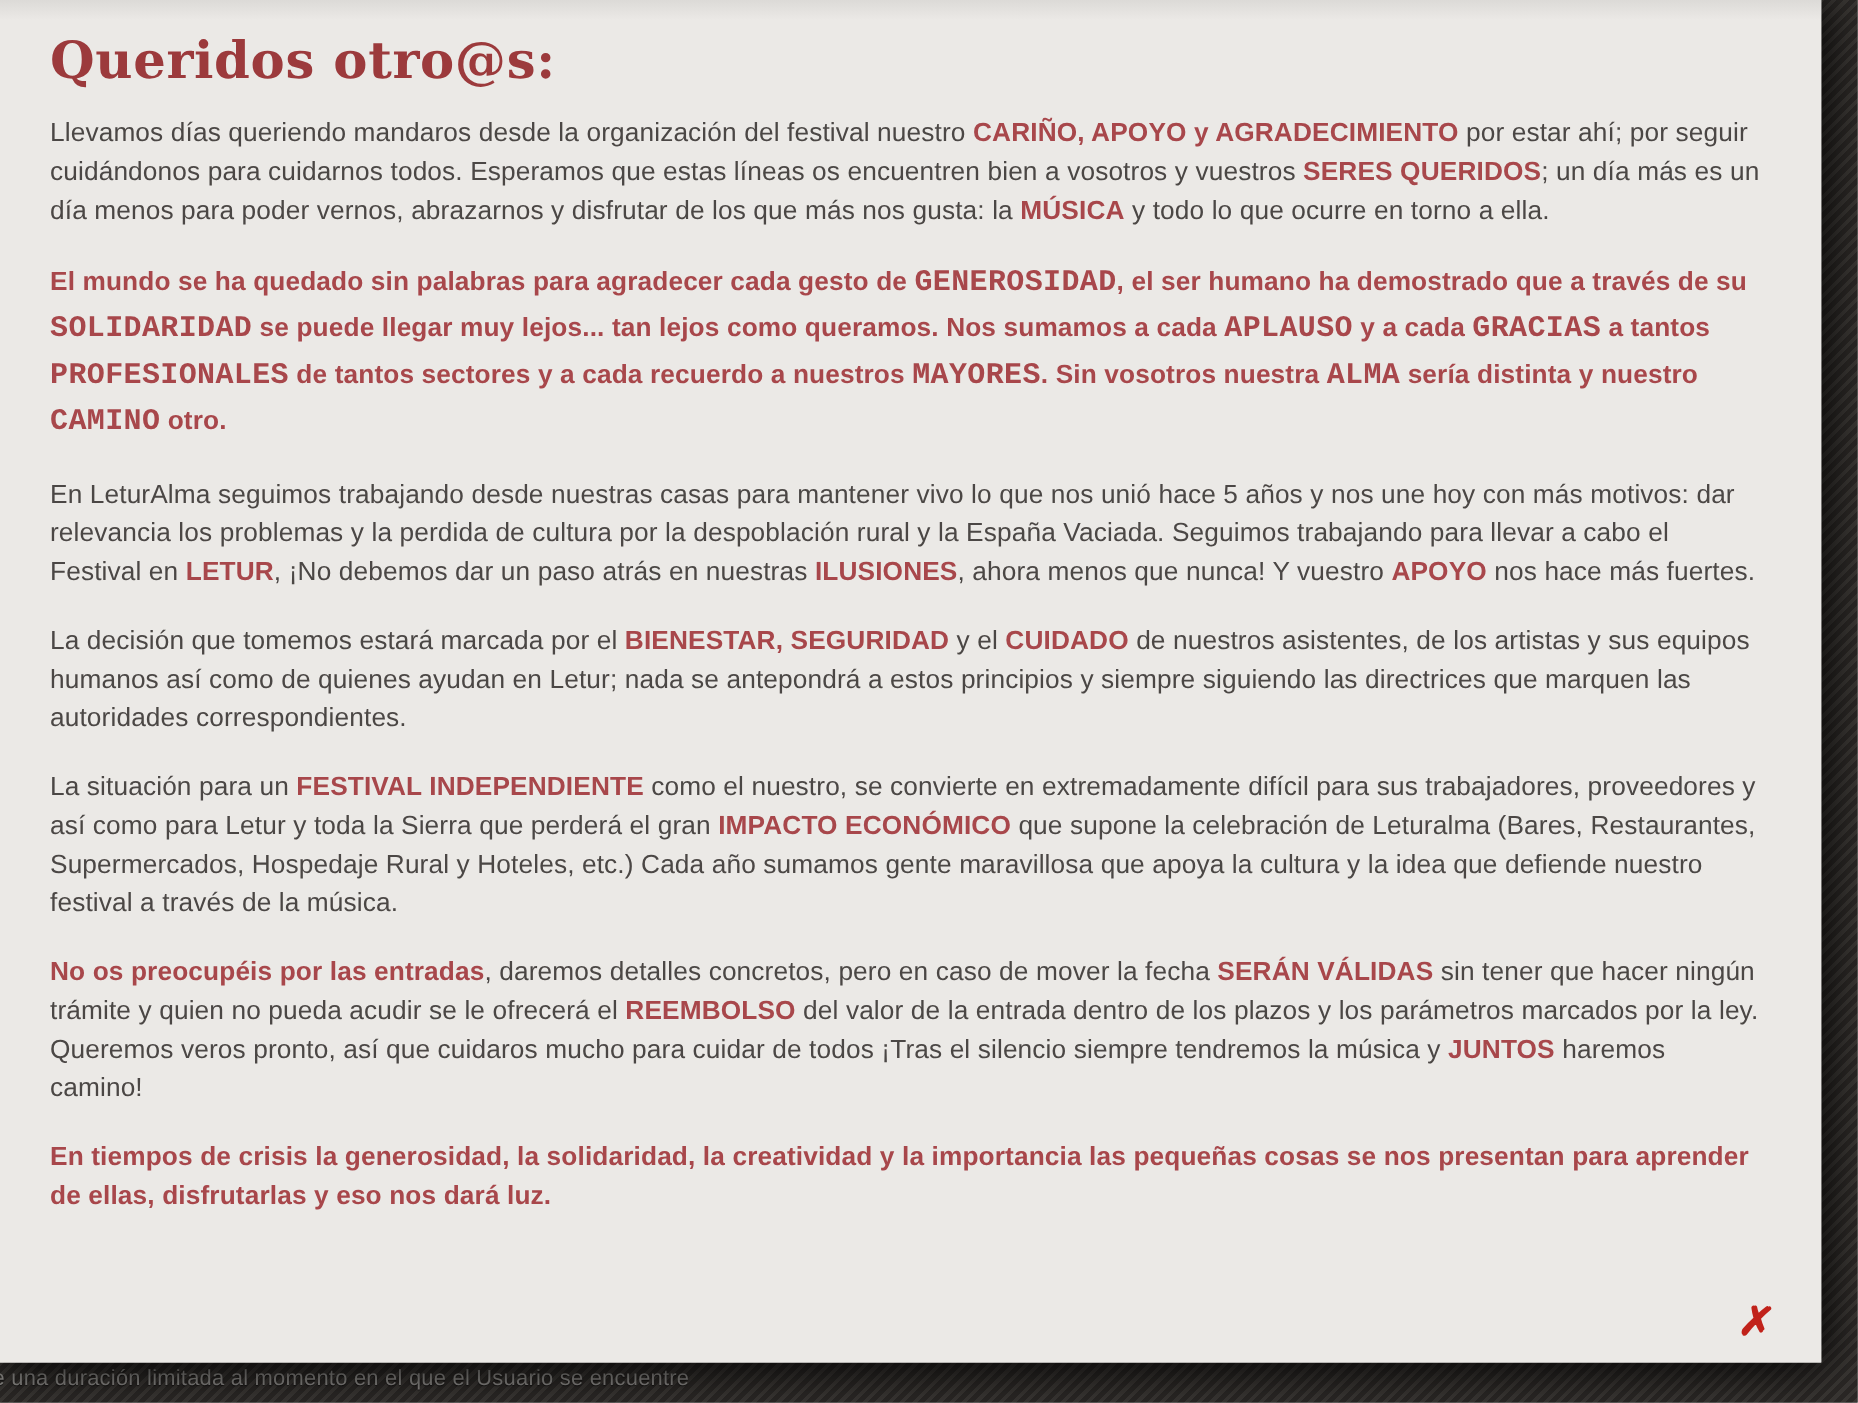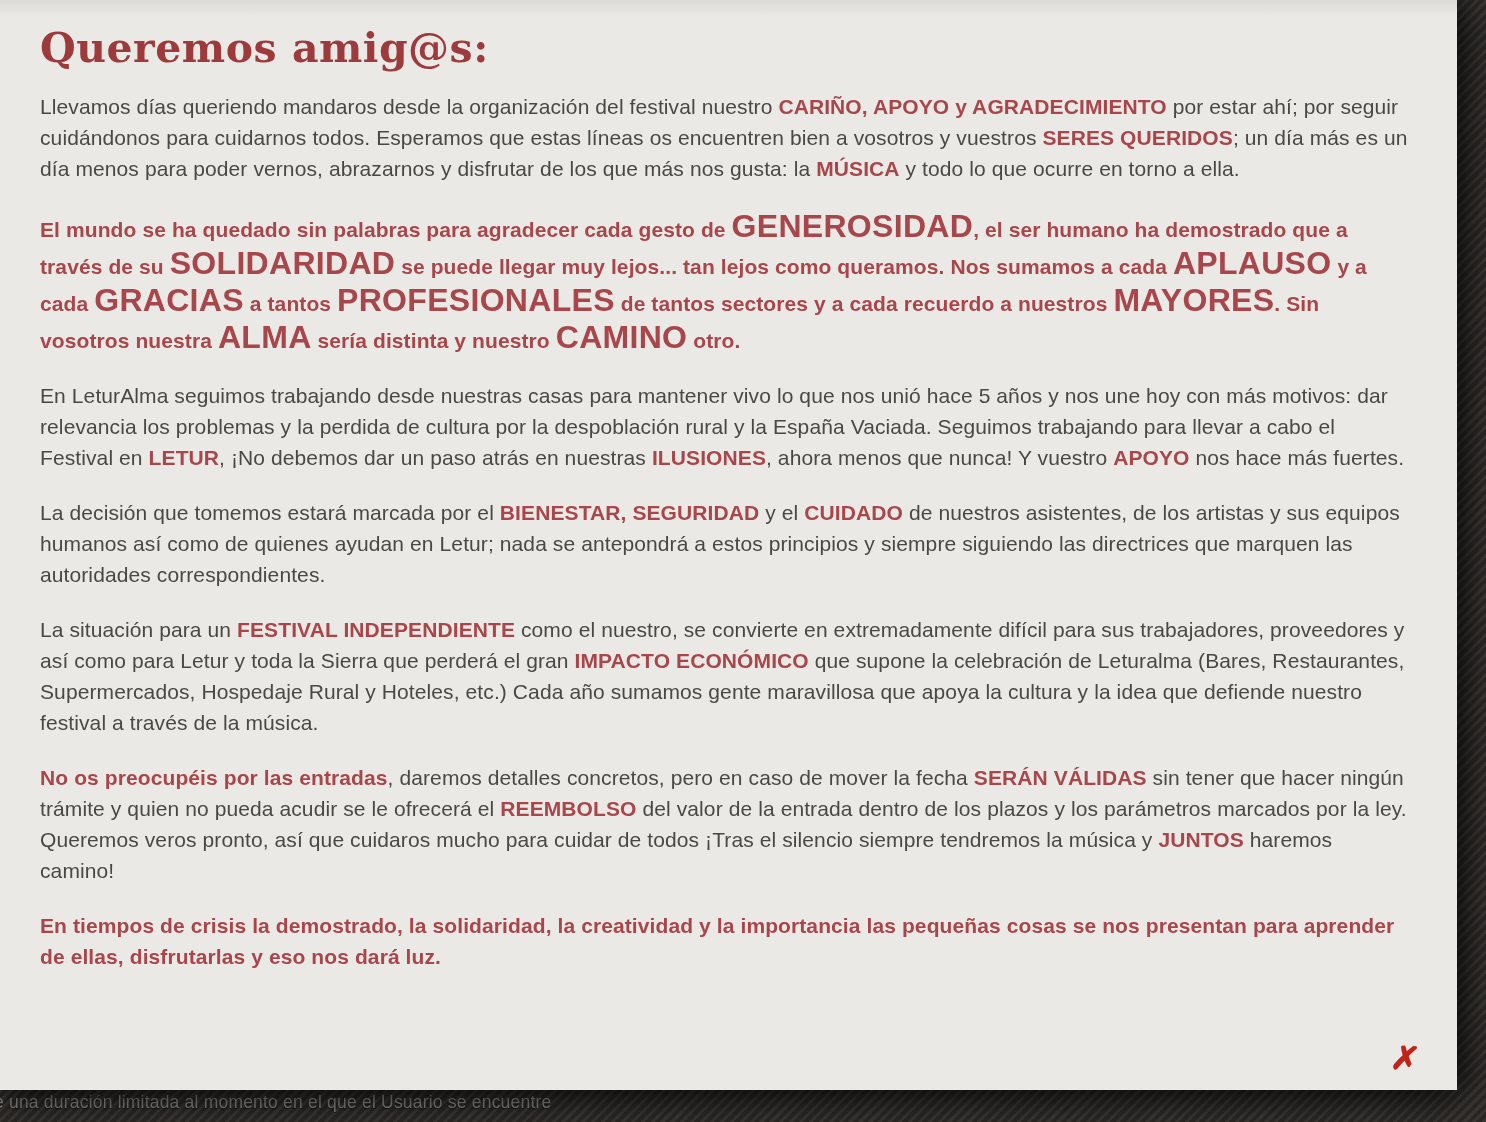--- a/index.html
+++ b/index.html
@@ -66,22 +66,22 @@
   .para.tone-red {
     color: #a8474b;
     font-weight: bold;
   }
   .seg-hl {
     color: #a8474b;
     font-weight: bold;
     text-align: center;
   }
   .seg-big {
-    font-family: Liberation Sans, sans-serif;
-    font-size: 32px;
+    font-family: Liberation Mono, monospace;
+    font-size: 24px;
     line-height: 37px;
     font-weight: bold;
     letter-spacing: .3px;
   }
 
   .close-btn {
     position: absolute;
     right: 34px;
     bottom: 14px;
     width: 36px;
@@ -98,28 +98,28 @@
     transform: rotate(8deg);
     line-height: 1;
   }
 </style>
 </head>
 <body>
 
 <div class="bg-text">e una duración limitada al momento en el que el Usuario se encuentre</div>
 
 <div class="card">
-  <h1 class="title">Queremos amig@s:</h1>
+  <h1 class="title">Queridos otro@s:</h1>
 
   <div class="letter-body" id="letter-body">
       <p class="para tone-normal"><span class="seg-n">Llevamos días queriendo mandaros desde la organización del festival nuestro </span><span class="seg-hl">CARIÑO, APOYO y AGRADECIMIENTO</span><span class="seg-n"> por estar ahí; por seguir cuidándonos para cuidarnos todos. Esperamos que estas líneas os encuentren bien a vosotros y vuestros </span><span class="seg-hl">SERES QUERIDOS</span><span class="seg-n">; un día más es un día menos para poder vernos, abrazarnos y disfrutar de los que más nos gusta: la </span><span class="seg-hl">MÚSICA</span><span class="seg-n"> y todo lo que ocurre en torno a ella.</span></p>
       <p class="para tone-red"><span class="seg-n">El mundo se ha quedado sin palabras para agradecer cada gesto de </span><span class="seg-big">GENEROSIDAD</span><span class="seg-n">, el ser humano ha demostrado que a través de su </span><span class="seg-big">SOLIDARIDAD</span><span class="seg-n"> se puede llegar muy lejos... tan lejos como queramos. Nos sumamos a cada </span><span class="seg-big">APLAUSO</span><span class="seg-n"> y a cada </span><span class="seg-big">GRACIAS</span><span class="seg-n"> a tantos </span><span class="seg-big">PROFESIONALES</span><span class="seg-n"> de tantos sectores y a cada recuerdo a nuestros </span><span class="seg-big">MAYORES</span><span class="seg-n">. Sin vosotros nuestra </span><span class="seg-big">ALMA</span><span class="seg-n"> sería distinta y nuestro </span><span class="seg-big">CAMINO</span><span class="seg-n"> otro.</span></p>
       <p class="para tone-normal"><span class="seg-n">En LeturAlma seguimos trabajando desde nuestras casas para mantener vivo lo que nos unió hace 5 años y nos une hoy con más motivos: dar relevancia los problemas y la perdida de cultura por la despoblación rural y la España Vaciada. Seguimos trabajando para llevar a cabo el Festival en </span><span class="seg-hl">LETUR</span><span class="seg-n">, ¡No debemos dar un paso atrás en nuestras </span><span class="seg-hl">ILUSIONES</span><span class="seg-n">, ahora menos que nunca! Y vuestro </span><span class="seg-hl">APOYO</span><span class="seg-n"> nos hace más fuertes.</span></p>
       <p class="para tone-normal"><span class="seg-n">La decisión que tomemos estará marcada por el </span><span class="seg-hl">BIENESTAR, SEGURIDAD</span><span class="seg-n"> y el </span><span class="seg-hl">CUIDADO</span><span class="seg-n"> de nuestros asistentes, de los artistas y sus equipos humanos así como de quienes ayudan en Letur; nada se antepondrá a estos principios y siempre siguiendo las directrices que marquen las autoridades correspondientes.</span></p>
       <p class="para tone-normal"><span class="seg-n">La situación para un </span><span class="seg-hl">FESTIVAL INDEPENDIENTE</span><span class="seg-n"> como el nuestro, se convierte en extremadamente difícil para sus trabajadores, proveedores y así como para Letur y toda la Sierra que perderá el gran </span><span class="seg-hl">IMPACTO ECONÓMICO</span><span class="seg-n"> que supone la celebración de Leturalma (Bares, Restaurantes, Supermercados, Hospedaje Rural y Hoteles, etc.) Cada año sumamos gente maravillosa que apoya la cultura y la idea que defiende nuestro festival a través de la música.</span></p>
       <p class="para tone-normal"><span class="seg-hl">No os preocupéis por las entradas</span><span class="seg-n">, daremos detalles concretos, pero en caso de mover la fecha </span><span class="seg-hl">SERÁN VÁLIDAS</span><span class="seg-n"> sin tener que hacer ningún trámite y quien no pueda acudir se le ofrecerá el </span><span class="seg-hl">REEMBOLSO</span><span class="seg-n"> del valor de la entrada dentro de los plazos y los parámetros marcados por la ley. Queremos veros pronto, así que cuidaros mucho para cuidar de todos ¡Tras el silencio siempre tendremos la música y </span><span class="seg-hl">JUNTOS</span><span class="seg-n"> haremos camino!</span></p>
-      <p class="para tone-red"><span class="seg-n">En tiempos de crisis la demostrado, la solidaridad, la creatividad y la importancia las pequeñas cosas se nos presentan para aprender de ellas, disfrutarlas y eso nos dará luz.</span></p>
+      <p class="para tone-red"><span class="seg-n">En tiempos de crisis la generosidad, la solidaridad, la creatividad y la importancia las pequeñas cosas se nos presentan para aprender de ellas, disfrutarlas y eso nos dará luz.</span></p>
     </div>
 
   <div class="close-btn">
     <span>✗</span>
   </div>
 </div>
 
 </body></html>

